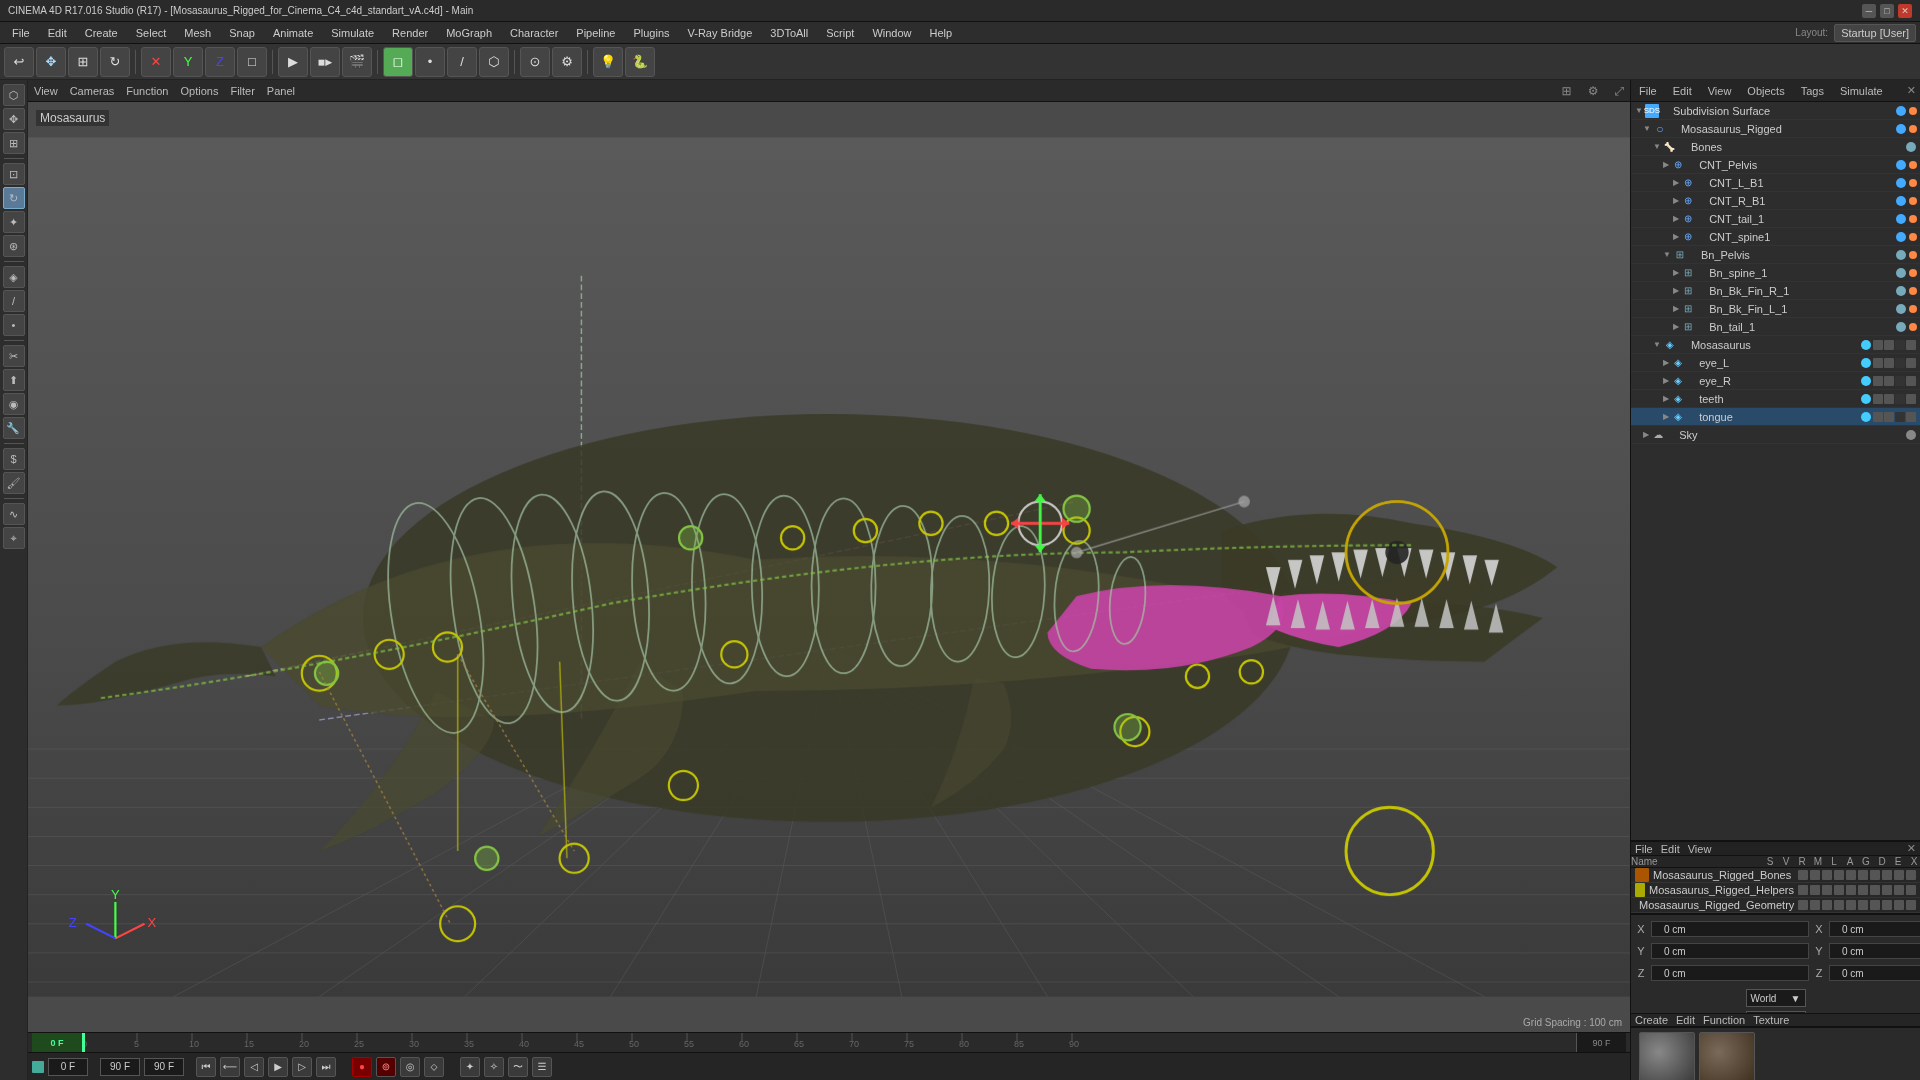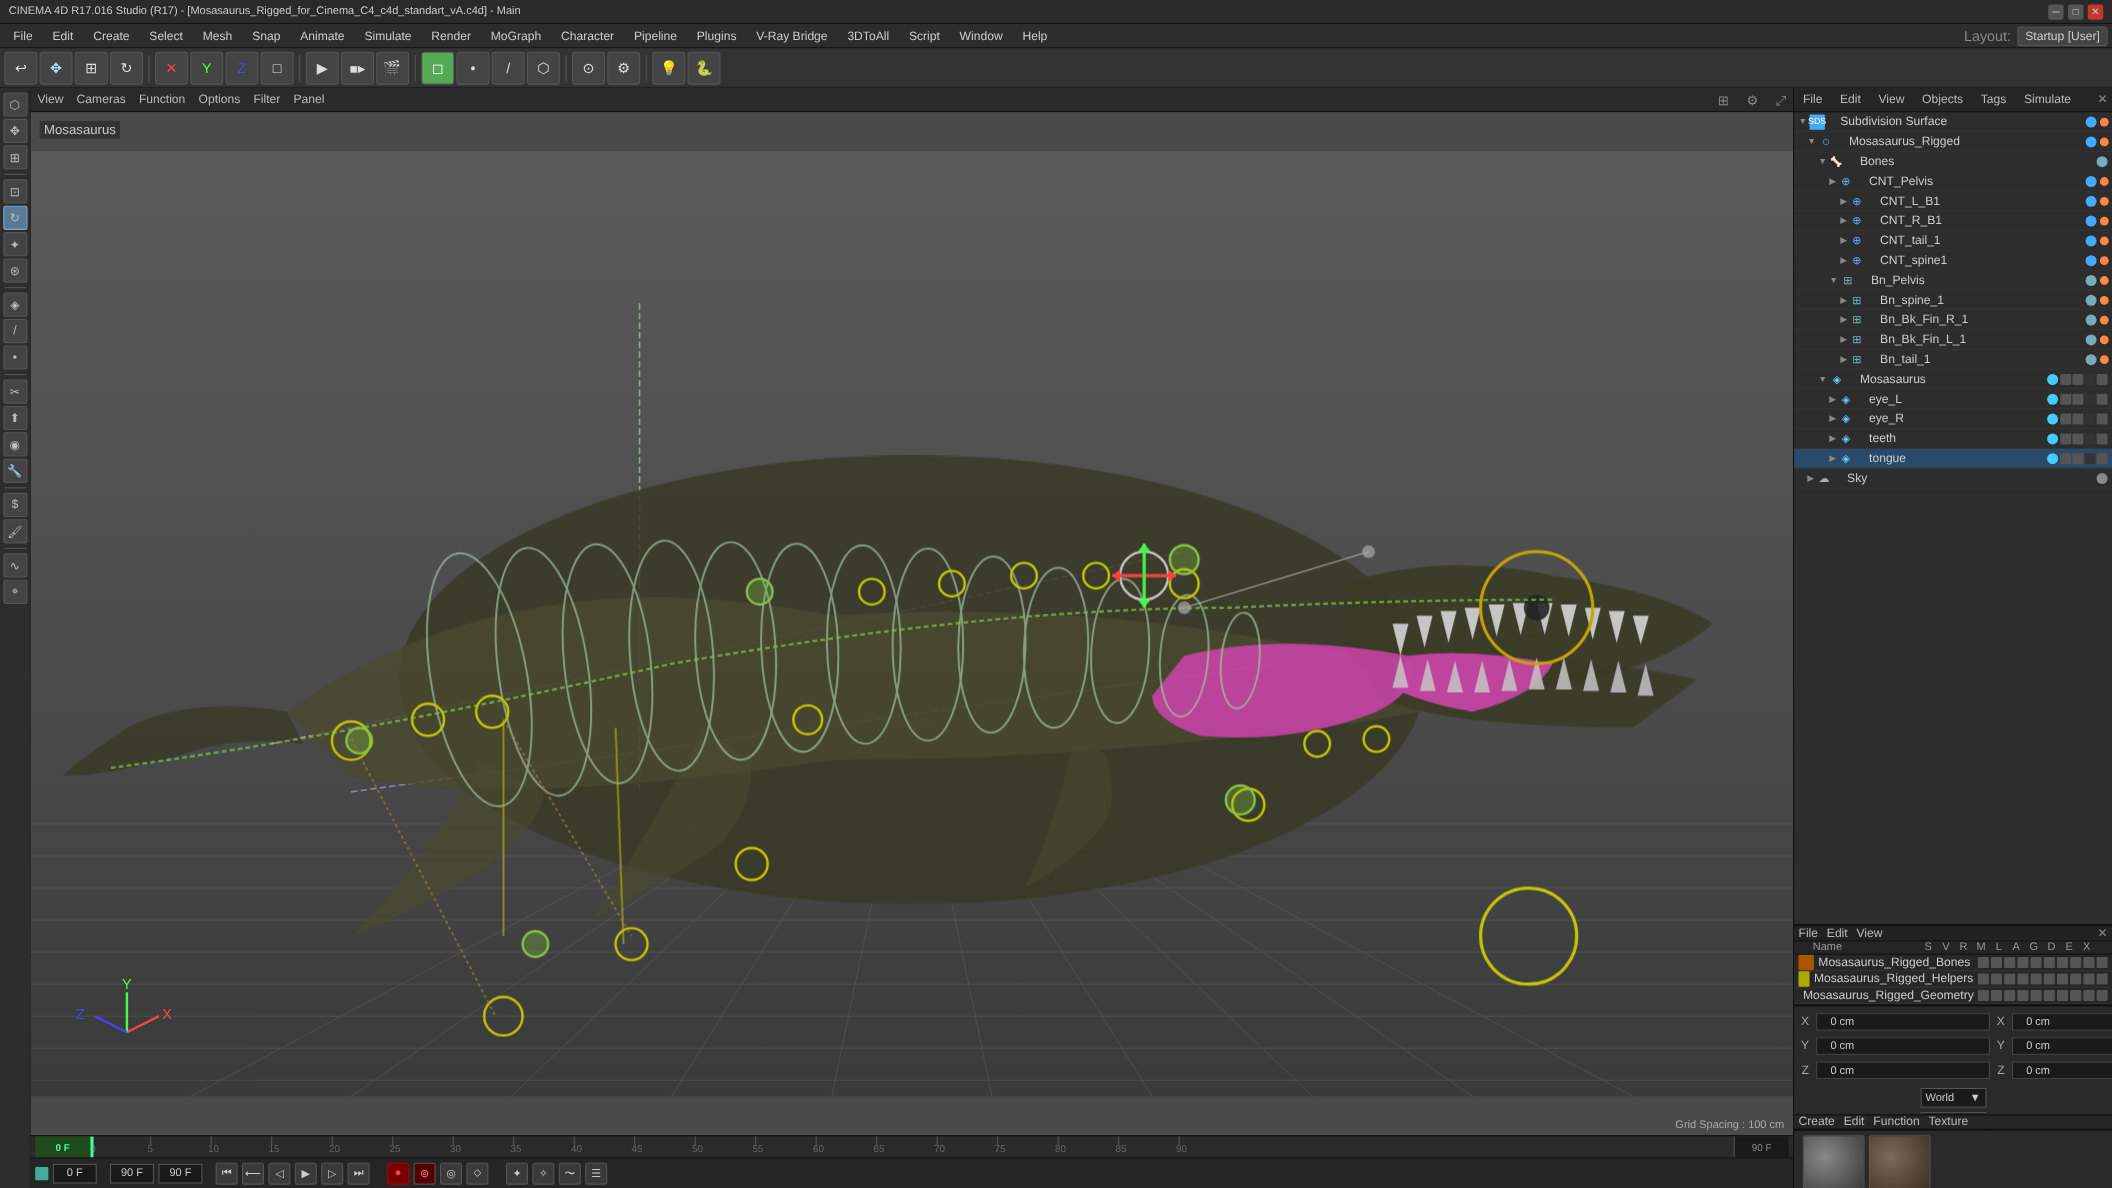--- a/index.html
+++ b/index.html
@@ -344,21 +344,21 @@
     #dino-svg {
       position: absolute;
       top: 0; left: 0;
       width: 100%;
       height: 100%;
     }
 
     .col-header {
       display: flex;
       align-items: flex-end;
-      padding: 0 17px;
+      padding: 0 0;
       height: 22px;
       background: #252525;
       border-bottom: 1px solid #111;
       font-size: 10px;
       color: #999;
       gap: 4px;
     }
 
     
     ::-webkit-scrollbar { width: 8px; }
@@ -390,21 +390,21 @@
   <span class="menu-item">MoGraph</span>
   <span class="menu-item">Character</span>
   <span class="menu-item">Pipeline</span>
   <span class="menu-item">Plugins</span>
   <span class="menu-item">V-Ray Bridge</span>
   <span class="menu-item">3DToAll</span>
   <span class="menu-item">Script</span>
   <span class="menu-item">Window</span>
   <span class="menu-item">Help</span>
   <span style="flex:1"></span>
-  <span style="font-size:13px;color:#888;margin-right:4px;text-align:center;">Layout:</span>
+  <span style="font-size:10px;color:#888;margin-right:4px;text-align:center;">Layout:</span>
   <span class="menu-item" style="background:#444;border:1px solid #555;padding:2px 6px;">Startup [User]</span>
 </div>
 
 <div id="toolbar">
   <div class="tb-btn">↩</div>
   <div class="tb-btn" style="color:#adf;">✥</div>
   <div class="tb-btn">⊞</div>
   <div class="tb-btn">↻</div>
   <div class="tb-separator"></div>
   <div class="tb-btn" style="color:#f44;">✕</div>

